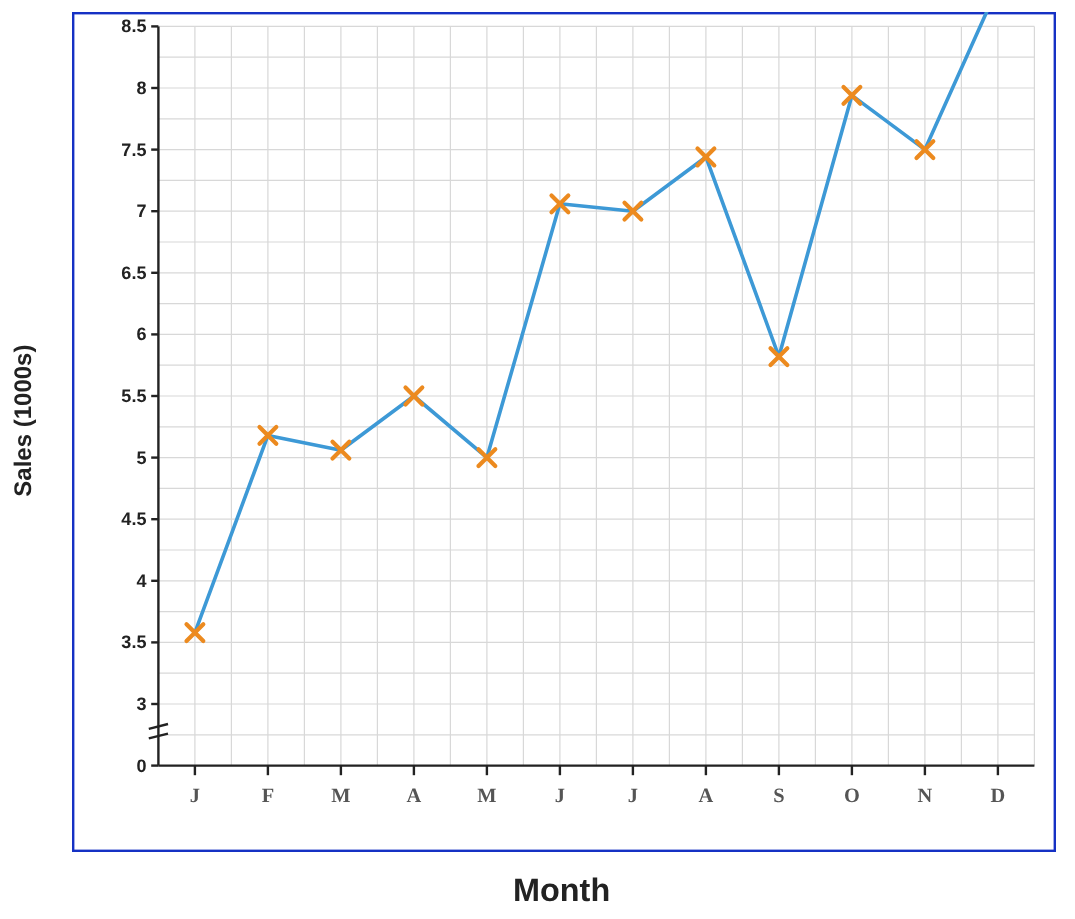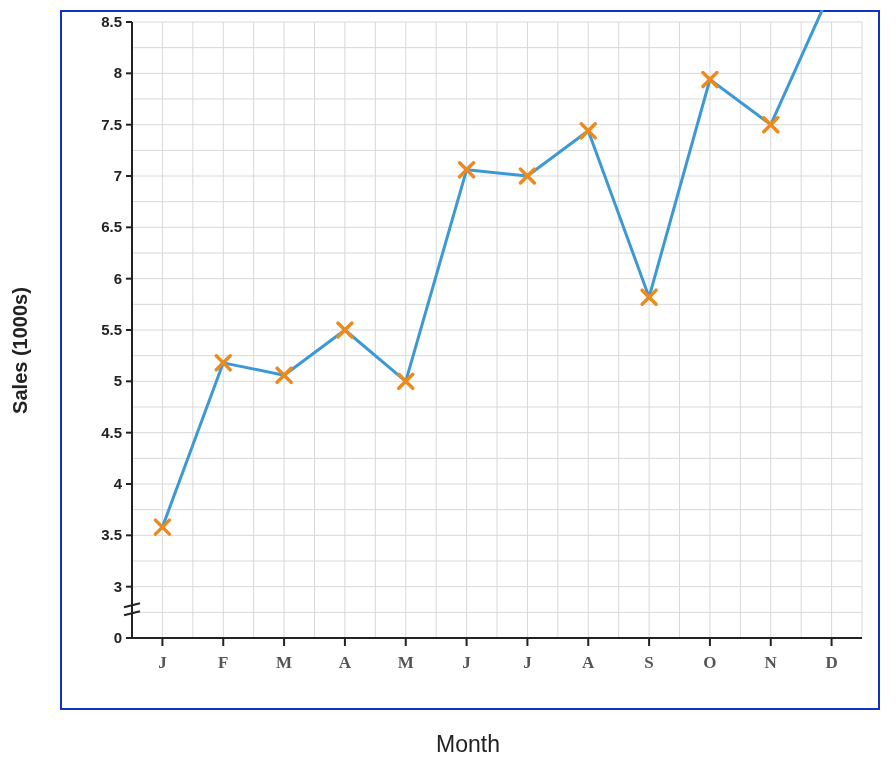--- a/index.html
+++ b/index.html
@@ -32,22 +32,22 @@
     font-size: 20px;
     font-weight: 600;
     color: #222;
   }
   .xlabel {
     position: absolute;
     left: 60px;
     right: 20px;
     bottom: 8px;
     text-align: center;
-    font-size: 23px;
-    font-weight: 400;
+    font-size: 27px;
+    font-weight: 700;
     color: #222;
   }
   svg.chart {
     position: absolute;
     left: 60px;
     top: 10px;
     display: block;
   }
 </style>
 </head>

